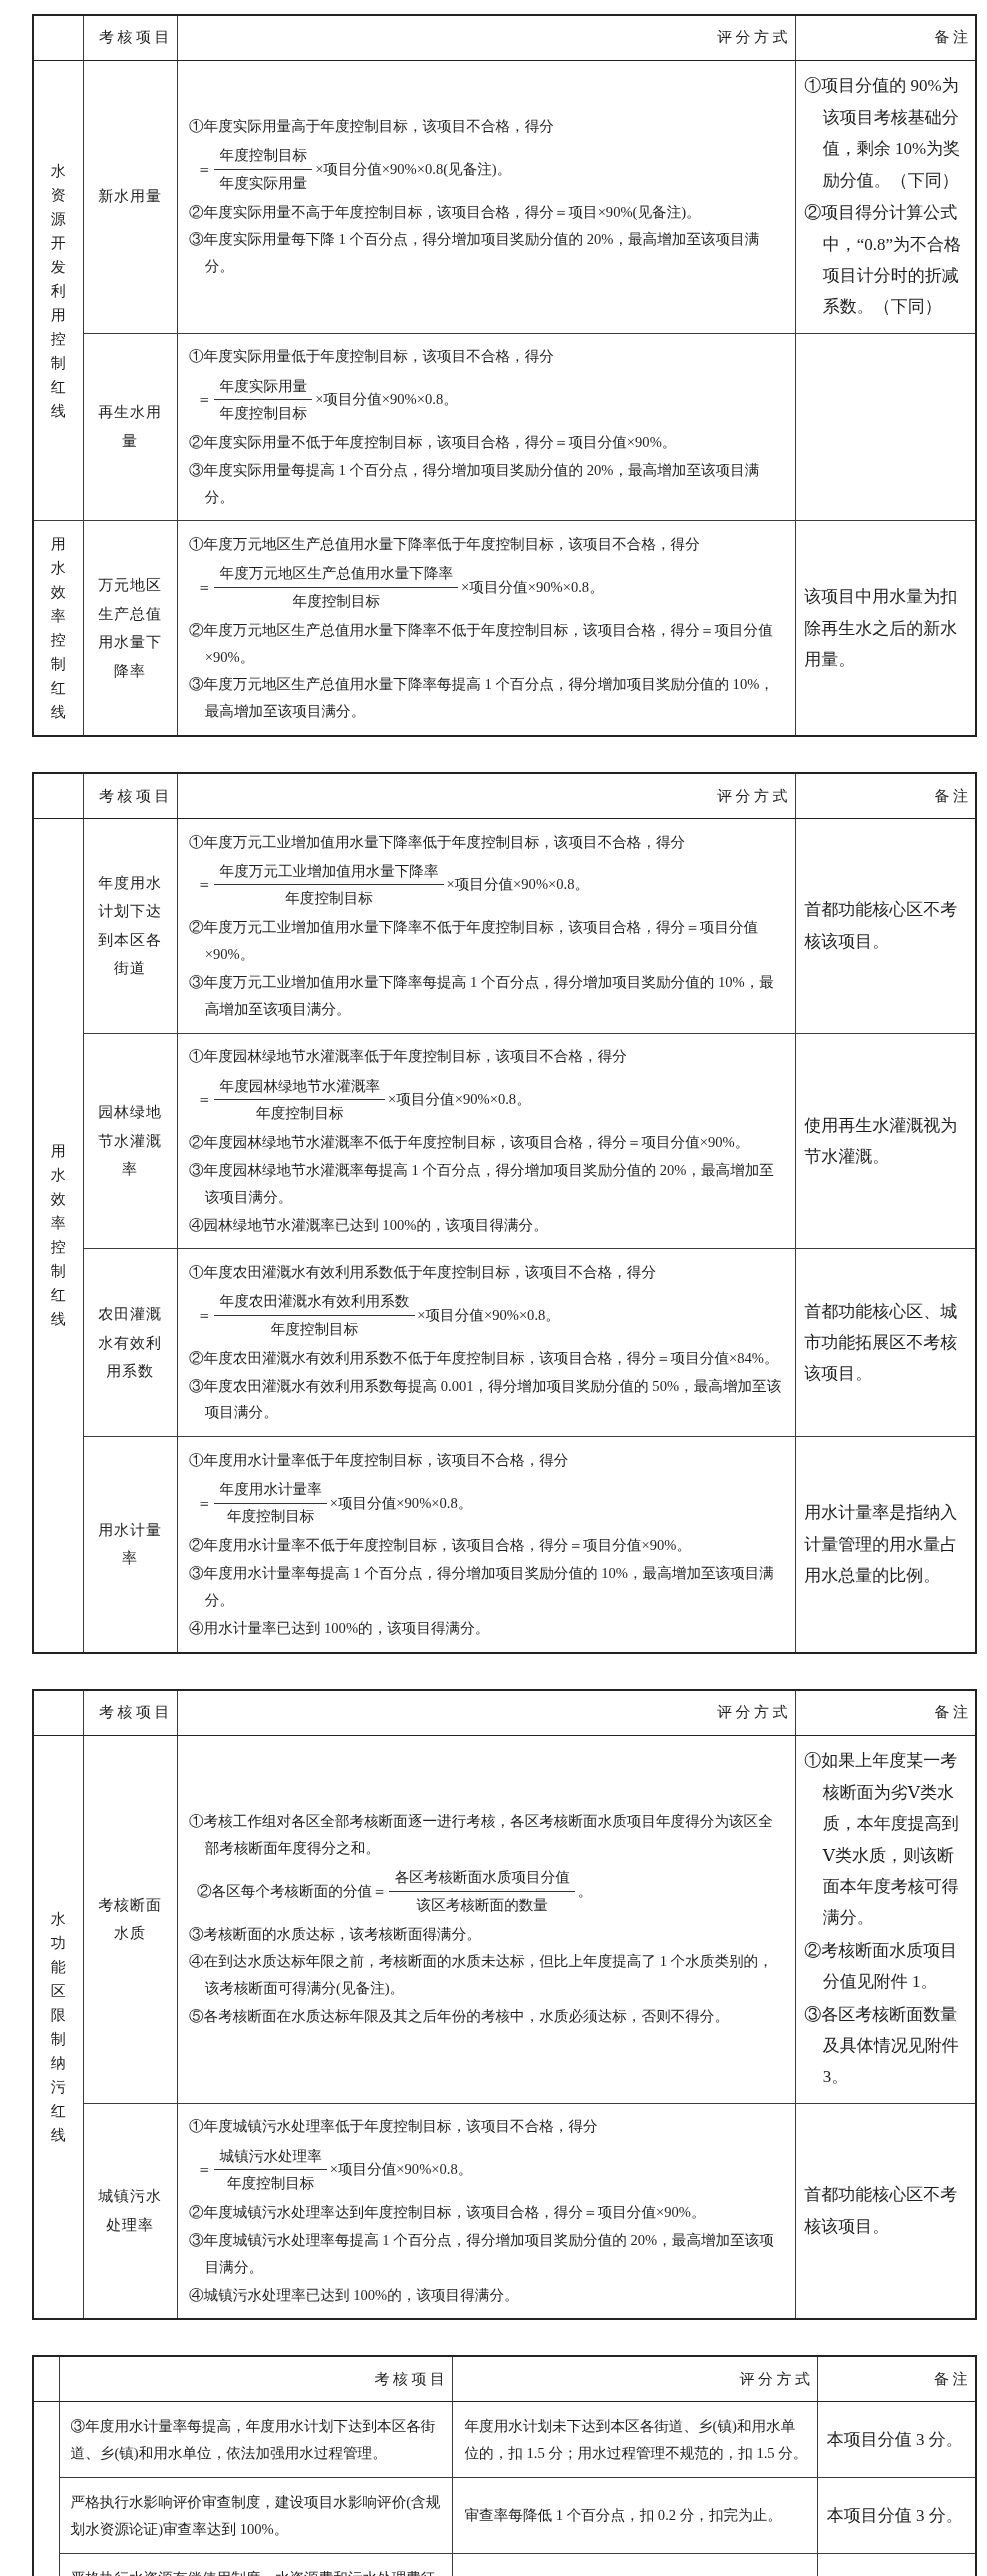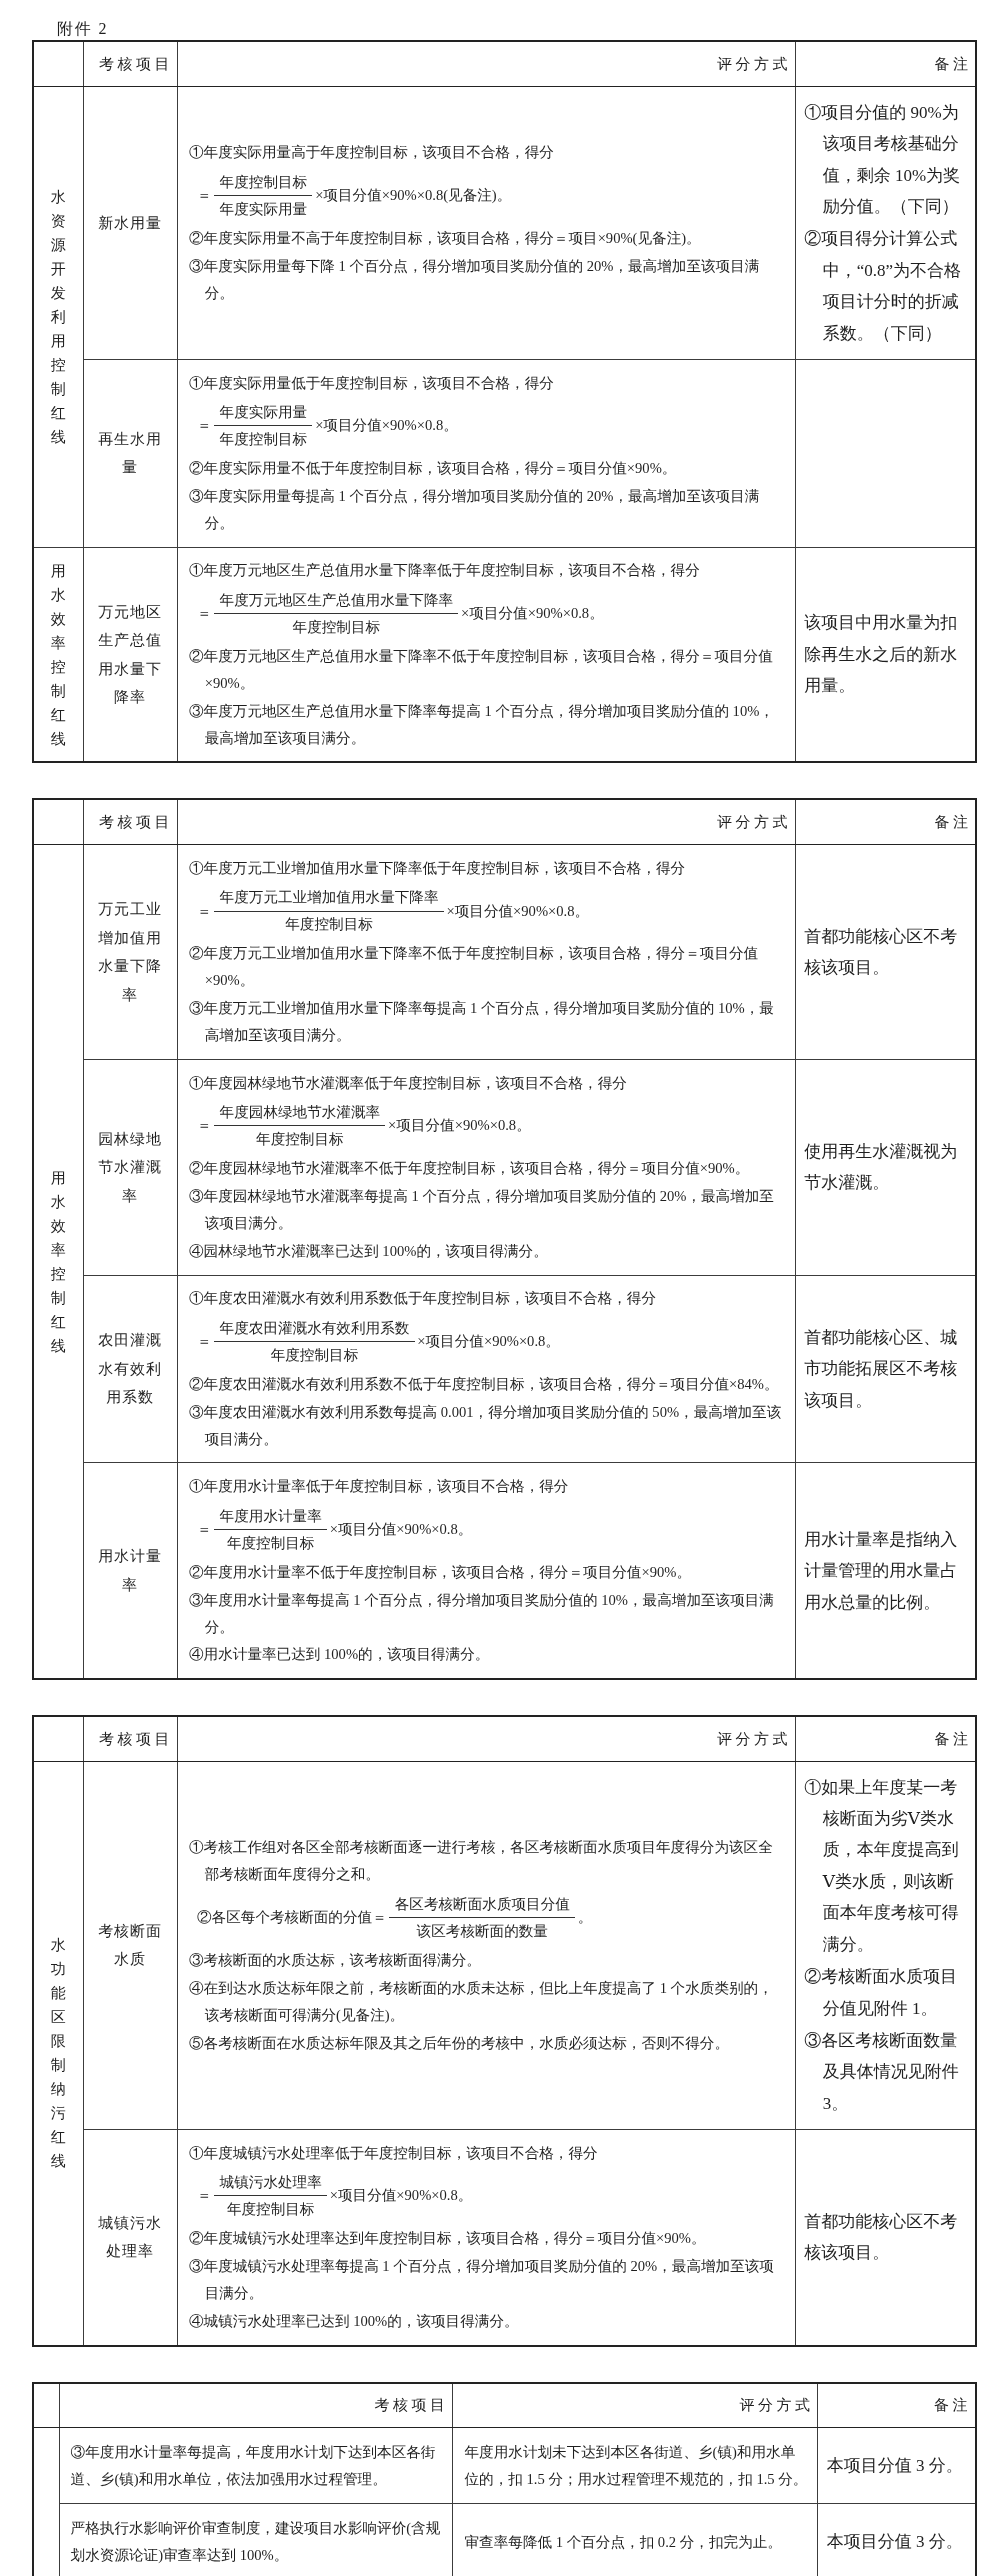--- a/index.html
+++ b/index.html
@@ -120,21 +120,20 @@
   .frac .den{
     display:block;
     padding:1.8px 5.3px 0 5.3px;
     line-height:1.55;
   }
 </style>
 </head>
 <body>
 
 <div class="page">
-  <div class="attach">附件 2</div>
   <div id="tables">
       <table class="tbl kind-redline">
         <colgroup>
           <col class="c-rail">
           <col class="c-item">
           <col class="c-method">
           <col class="c-note">
         </colgroup>
         <thead>
           <tr>
@@ -201,21 +200,21 @@
             <th>考核项目</th>
             <th>评分方式</th>
             <th>备注</th>
           </tr>
         </thead>
         <tbody>
           <tr>
             <td class="rail" rowspan="4">
               <div class="vtext">用水效率控制红线</div>
             </td>
-            <td class="item-cell">万元工业增加值用水量下降率</td>
+            <td class="item-cell">年度用水计划下达到本区各街道</td>
             <td class="method-cell">
               <div class="m-line">①年度万元工业增加值用水量下降率低于年度控制目标，该项目不合格，得分</div>
               <div class="m-line frac-line"><span class="pre">＝</span><span class="frac"><span class="num">年度万元工业增加值用水量下降率</span><span class="den">年度控制目标</span></span><span class="post">×项目分值×90%×0.8。</span></div>
               <div class="m-line">②年度万元工业增加值用水量下降率不低于年度控制目标，该项目合格，得分＝项目分值×90%。</div>
               <div class="m-line">③年度万元工业增加值用水量下降率每提高 1 个百分点，得分增加项目奖励分值的 10%，最高增加至该项目满分。</div>
             </td>
             <td class="note-cell">
               <div class="n-line plain">首都功能核心区不考核该项目。</div>
             </td>
           </tr>

